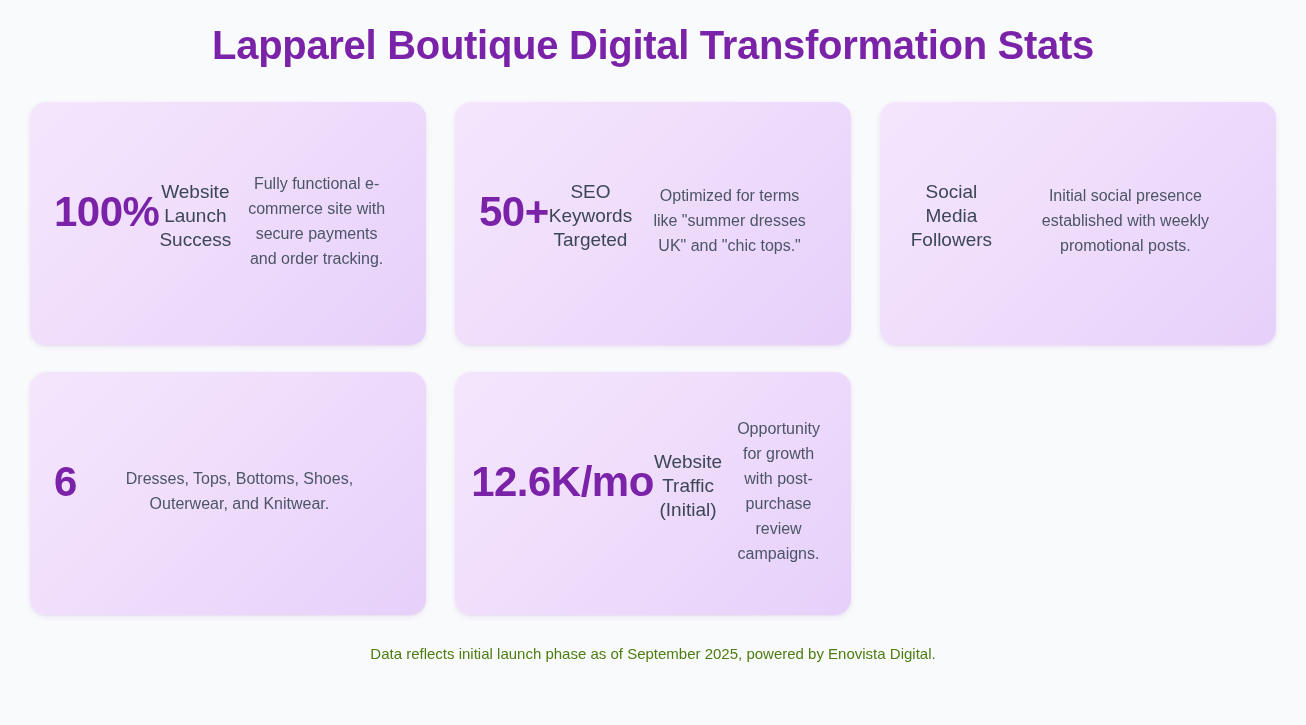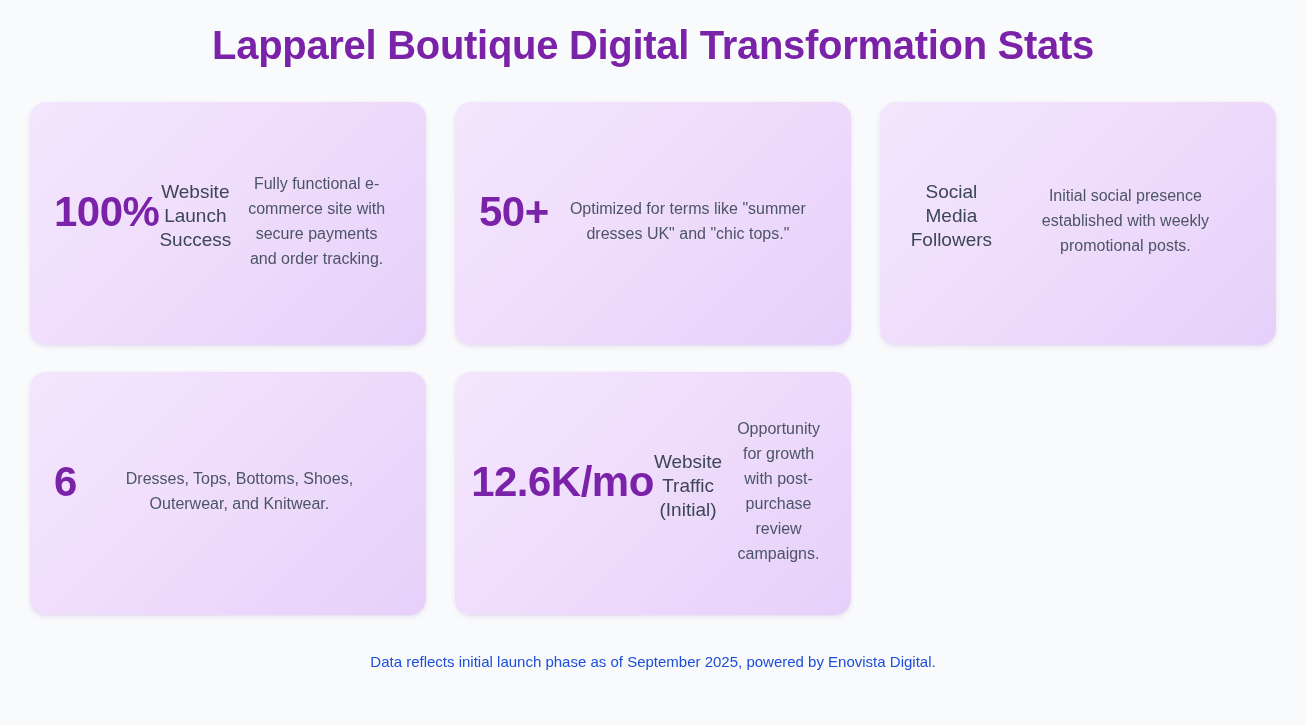--- a/index.html
+++ b/index.html
@@ -70,23 +70,23 @@
     margin: 8px 0 17px 0;
   }
   .stat-desc {
     font-size: 16px;
     color: #4C5566;
     line-height: 25px;
     margin: 15px;
     max-width: 330px;
   }
   .footer-note {
-    margin-top: 37px;
+    margin-top: 29px;
     font-size: 15px;
-    color: #1d4ed8;
+    color: #4d7c0f;
     line-height: 20px;
     text-align: right;
   }
 </style>
 </head>
 <body>
 
 <div class="page">
 
   <h1 class="page-title">Lapparel Boutique Digital Transformation Stats</h1>
@@ -94,20 +94,21 @@
   <div class="stats-grid">
 
     <div class="stat-card">
       <div class="stat-value">100%</div>
       <div class="stat-label">Website Launch Success</div>
       <div class="stat-desc">Fully functional e-commerce site with secure payments and order tracking.</div>
     </div>
 
     <div class="stat-card">
       <div class="stat-value">50+</div>
+      <div class="stat-label">SEO Keywords Targeted</div>
       <div class="stat-desc">Optimized for terms like "summer dresses UK" and "chic tops."</div>
     </div>
 
     <div class="stat-card">
       <div class="stat-label">Social Media Followers</div>
       <div class="stat-desc">Initial social presence established with weekly promotional posts.</div>
     </div>
 
 
     <div class="stat-card">

